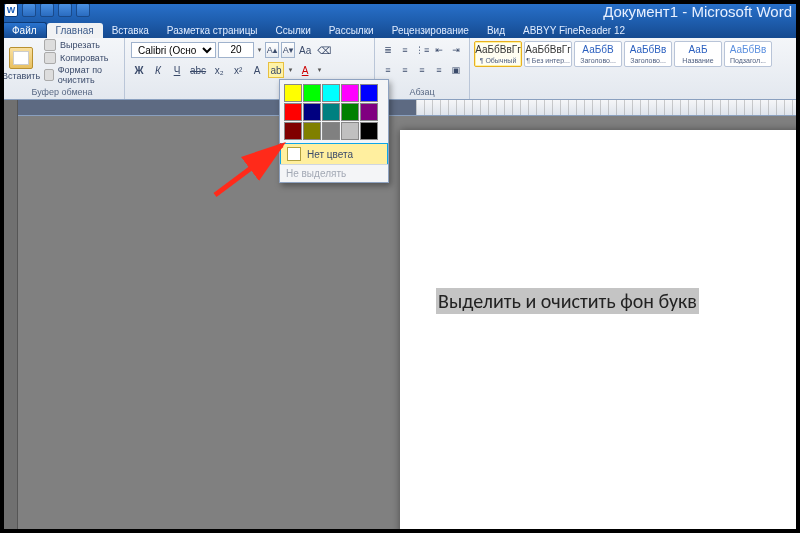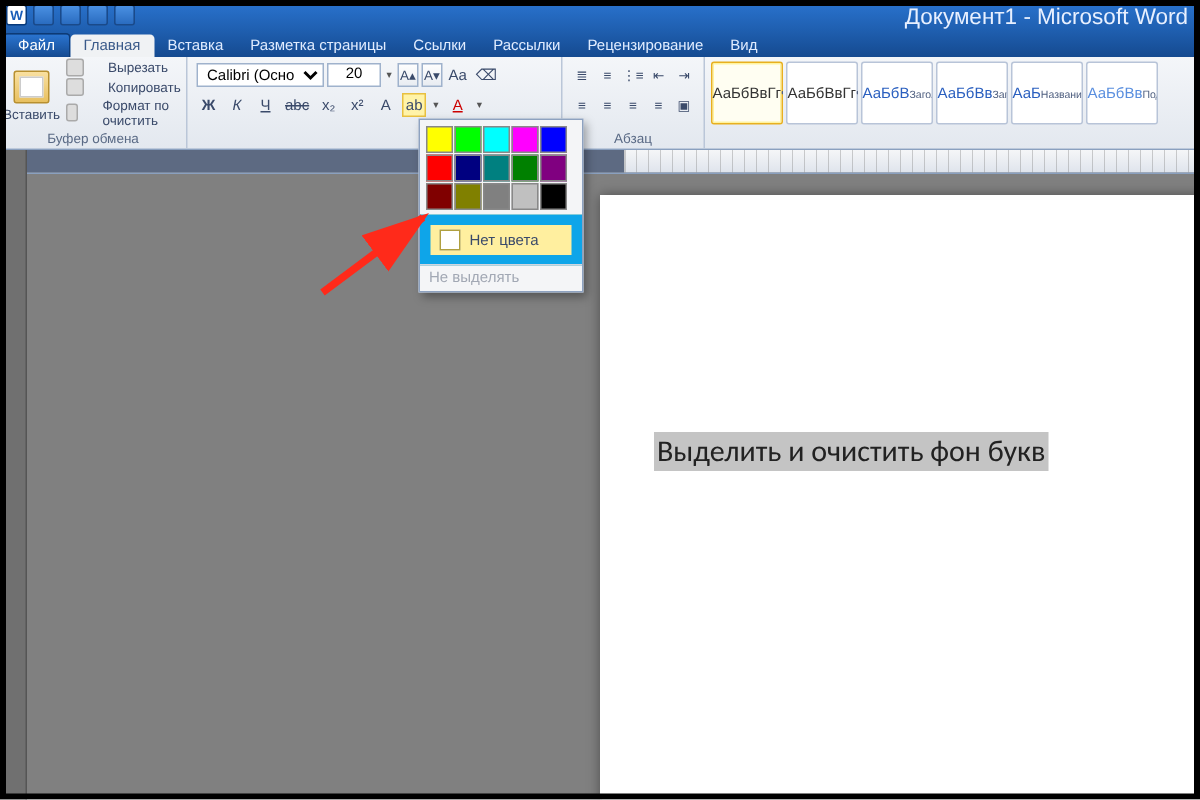--- a/index.html
+++ b/index.html
@@ -21,21 +21,21 @@
 
 
 .group { border-right:1px solid #bac6d8; display:flex; flex-direction:column; }
 .group .label { font-size:9px; color:#5a6a85; text-align:center; padding:1px 0 2px; }
 .clipboard { width:125px; }
 .clipboard .body { display:flex; flex:1; }
 .clipboard .paste { width:42px; display:flex; flex-direction:column; align-items:center; justify-content:center; font-size:9px; color:#3a4a6a; gap:2px; padding-top:4px; }
 .clipboard .paste .icon { width:24px; height:22px; background:linear-gradient(#f9e0a0,#e8c060); border:1px solid #b89030; border-radius:2px; position:relative; }
 .clipboard .paste .icon::after { content:""; position:absolute; inset:3px 3px 3px 3px; background:#fff; border:1px solid #ccc; }
 .clipboard .side { flex:1; display:flex; flex-direction:column; justify-content:center; gap:1px; }
-.clipboard .side .row { font-size:9px; color:#3a4a6a; display:flex; align-items:center; gap:16px; padding:0 2px; }
+.clipboard .side .row { font-size:9px; color:#3a4a6a; display:flex; align-items:center; gap:4px; padding:0 2px; }
 .miniicn { width:12px; height:12px; border:1px solid #aaa; background:#ddd; border-radius:2px; }
 
 
 .font { width:250px; }
 .font .body { flex:1; display:flex; flex-direction:column; padding:4px 6px 0; gap:4px; }
 .font .row1 { display:flex; gap:2px; align-items:center; }
 .font select,.font .fsize { border:1px solid #9fb2cc; background:#fff; font-size:10px; height:16px; }
 .font select { width:85px; padding:0 2px; }
 .font .fsize { width:36px; text-align:center; line-height:14px; }
 .font .step { width:14px; height:16px; border:1px solid #9fb2cc; background:linear-gradient(#fefefe,#e8ecf2); font-size:9px; display:flex; align-items:center; justify-content:center; color:#3a4a6a; }
@@ -46,21 +46,21 @@
 
 
 .para { width:95px; }
 .para .body { flex:1; padding:4px 6px 0; display:flex; flex-direction:column; gap:4px; }
 .para .row { display:flex; gap:3px; }
 .para .btn { width:16px; height:16px; display:flex; align-items:center; justify-content:center; font-size:9px; color:#3a4a6a; }
 
 
 .styles { flex:1; min-width:0; }
 .styles .body { flex:1; display:flex; gap:2px; padding:3px 4px 0; overflow:hidden; }
-.stylecard { width:48px; height:42px; border:1px solid #b8c4d8; background:#fff; display:flex; flex-direction:row; align-items:center; justify-content:center; font-size:8px; color:#3a4a6a; border-radius:2px; }
+.stylecard { width:48px; height:26px; border:1px solid #b8c4d8; background:#fff; display:flex; flex-direction:column; align-items:center; justify-content:center; font-size:8px; color:#3a4a6a; border-radius:2px; }
 .stylecard.sel { border:1px solid #e8b020; box-shadow:inset 0 0 0 1px #fff3a0; background:#fffef2; }
 .stylecard .prev { font-size:10px; color:#333; }
 .stylecard.blue .prev { color:#2a5fbf; }
 .stylecard.lightblue .prev { color:#5a8fdf; }
 .stylecard .nm { font-size:7px; color:#506080; margin-top:2px; white-space:nowrap; overflow:hidden; max-width:44px; }
 
 
 .docwrap { position:absolute; top:100px; left:0; right:0; bottom:0; background:#808080; display:flex; }
 .vruler { width:18px; background:#707070; border-right:1px solid #555; }
 .main { flex:1; position:relative; overflow:hidden; }
@@ -68,21 +68,21 @@
 .hruler .shade { position:absolute; left:0; top:0; bottom:0; width:398px; background:#5d6a82; }
 .hruler .ticks { position:absolute; left:398px; right:0; top:0; bottom:0; background:repeating-linear-gradient(90deg,#888 0,#888 1px,transparent 1px,transparent 8px); opacity:.4; }
 .page { position:absolute; left:382px; top:30px; width:600px; height:800px; background:#fff; box-shadow:0 0 8px rgba(0,0,0,.4); }
 .page .text { position:absolute; left:36px; top:158px; font-family:Calibri,sans-serif; font-size:20px; color:#222; background:#c4c4c4; padding:1px 2px; }
 
 
 .picker { position:absolute; left:279px; top:79px; width:110px; background:#f4f5f7; border:1px solid #8ea2c0; box-shadow:2px 3px 6px rgba(0,0,0,.35); z-index:50; }
 .picker .grid { display:grid; grid-template-columns:repeat(5,18px); grid-auto-rows:18px; gap:1px; padding:4px; }
 .picker .sw { border:1px solid #888; }
 .picker .row { display:flex; align-items:center; gap:6px; padding:3px 6px; font-size:10px; color:#3a4a6a; border-top:1px solid #d0d6e0; }
-.picker .row.sel { background:#ffef9f; border:7px solid #0ea5e9; margin:-1px 0; }
+.picker .row.sel { background:#ffef9f; border:1px solid #0ea5e9; margin:-1px 0; }
 .picker .row.disabled { color:#a2a8b4; }
 .picker .nsw { width:14px; height:14px; border:1px solid #b0a040; background:#fff; }
 
 
 .arrow { position:absolute; left:210px; top:135px; z-index:60; pointer-events:none; }
 .arrow svg { overflow:visible; }
 
 
 .frame { position:absolute; inset:0; border:4px solid #000; pointer-events:none; }
 </style>
@@ -102,20 +102,21 @@
 
 <div class="tabs">
   <div class="tab file">Файл</div>
   <div class="tab active">Главная</div>
   <div class="tab">Вставка</div>
   <div class="tab">Разметка страницы</div>
   <div class="tab">Ссылки</div>
   <div class="tab">Рассылки</div>
   <div class="tab">Рецензирование</div>
   <div class="tab">Вид</div>
+  <div class="tab">ABBYY FineReader 12</div>
 </div>
 
 <div class="ribbon">
 
   <div class="group clipboard">
     <div class="body">
       <div class="paste">
         <div class="icon"></div>
         <span>Вставить</span>
       </div>

